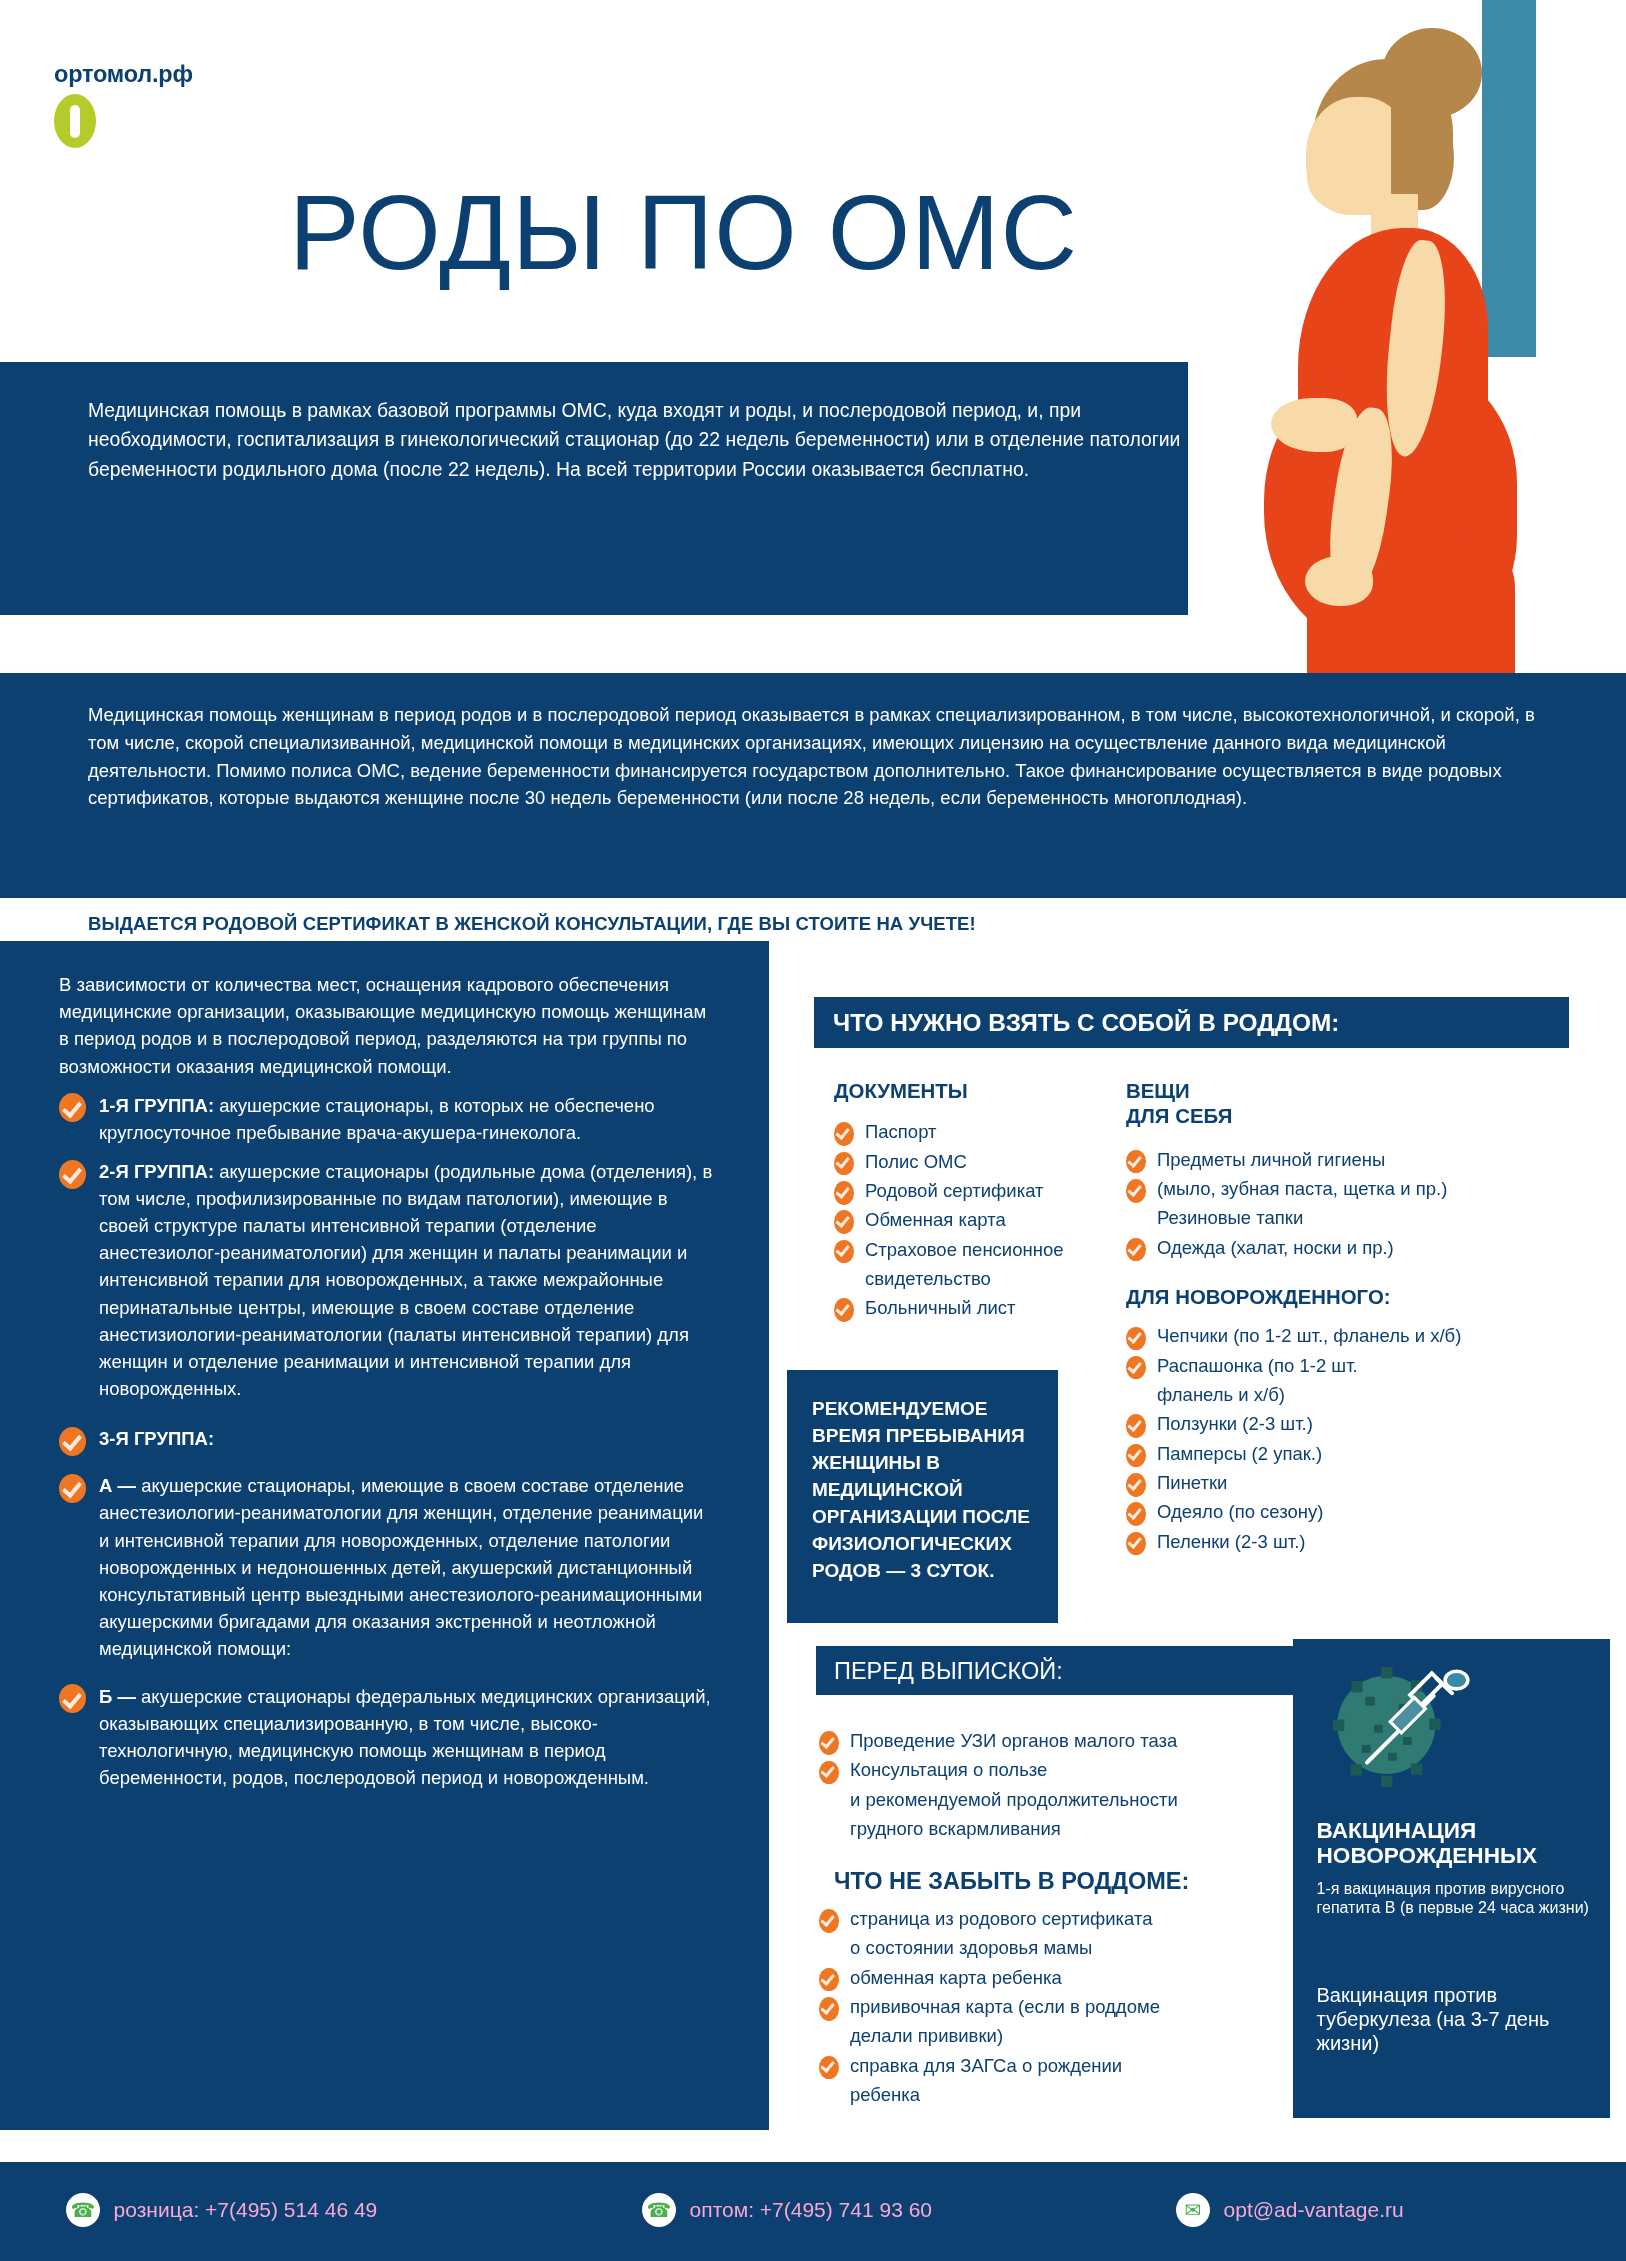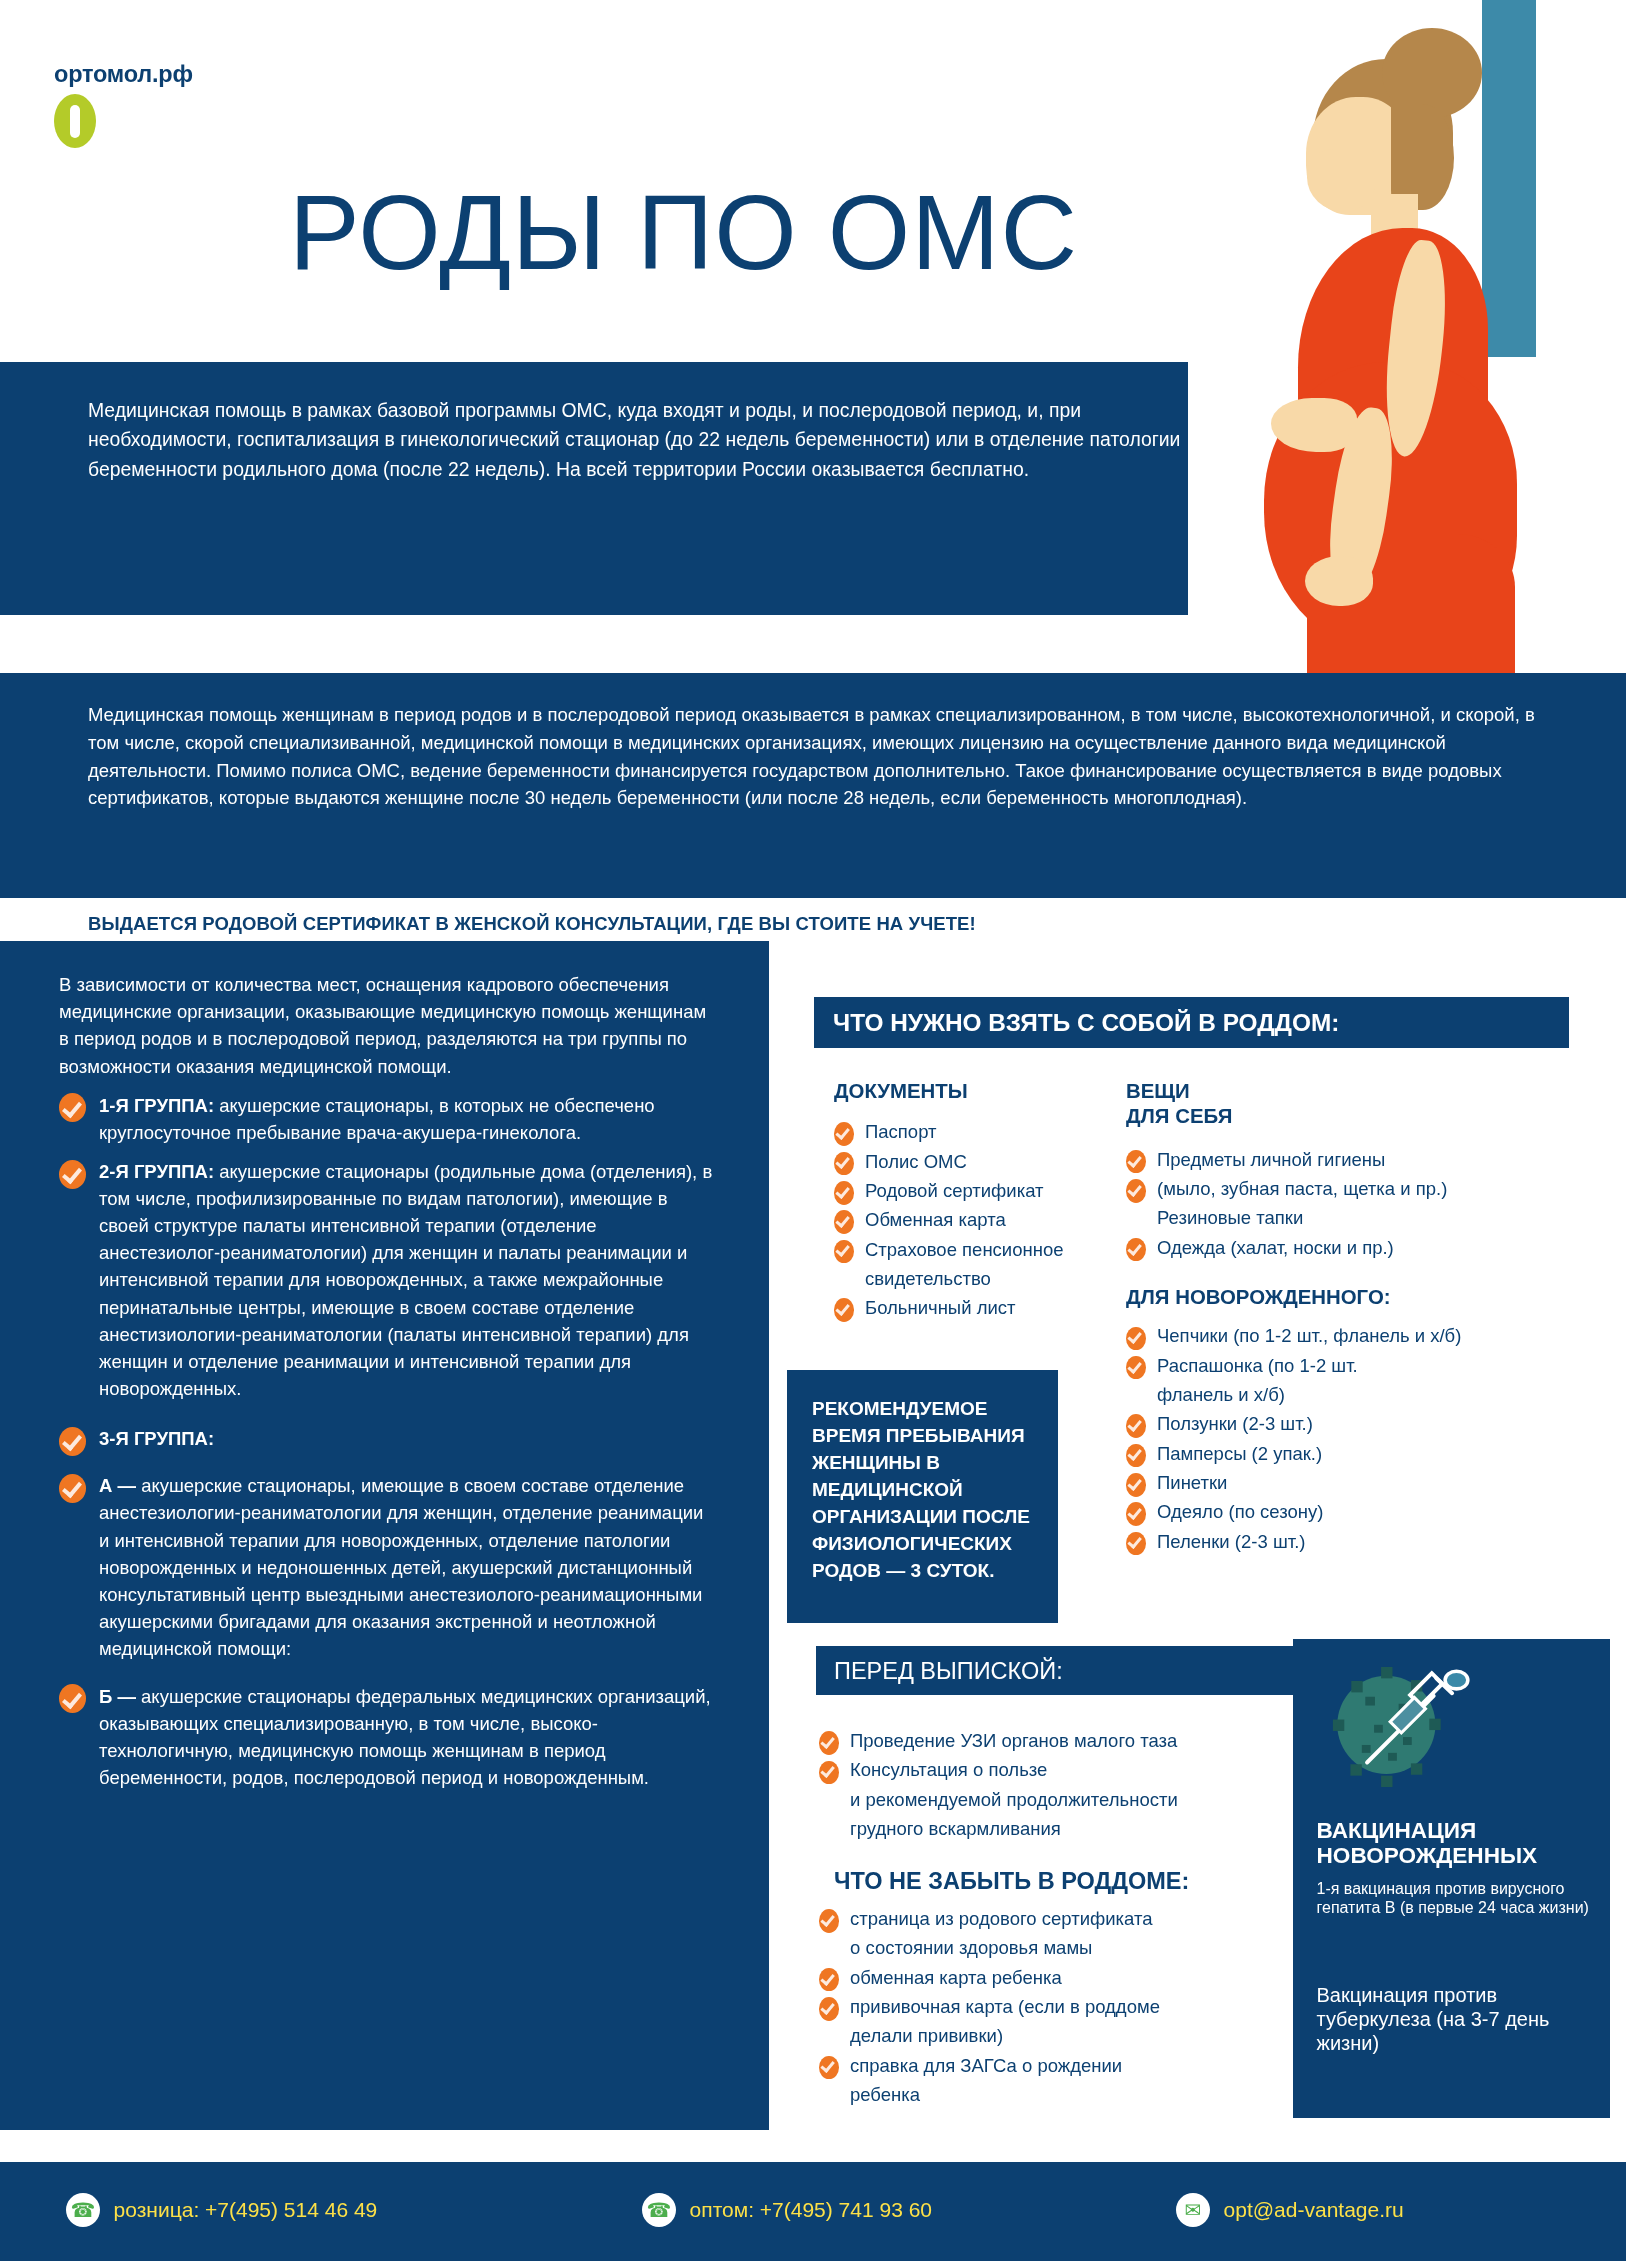--- a/index.html
+++ b/index.html
@@ -259,21 +259,21 @@
   }
   .contact{
     position:absolute; top:31px; display:flex; align-items:center; gap:13.6px;
   }
   .contact .ic{
     width:34px; height:34px; border-radius:50%; background:#fff;
     display:flex; align-items:center; justify-content:center;
     color:#4cae4c; font-size:20px; line-height:1;
     flex:0 0 auto;
   }
-  .contact .tx{ color:#fde047; font-size:21px; white-space:nowrap; }
+  .contact .tx{ color:#f9a8d4; font-size:21px; white-space:nowrap; }
   #c0{ left:66px; } #c1{ left:642px; } #c2{ left:1176px; }
 </style>
 </head>
 <body>
 
 <div class="page">
 
   <div class="teal-bar"></div>
   <div class="figure-wrap">
     <div class="fig-hair-back"></div>

